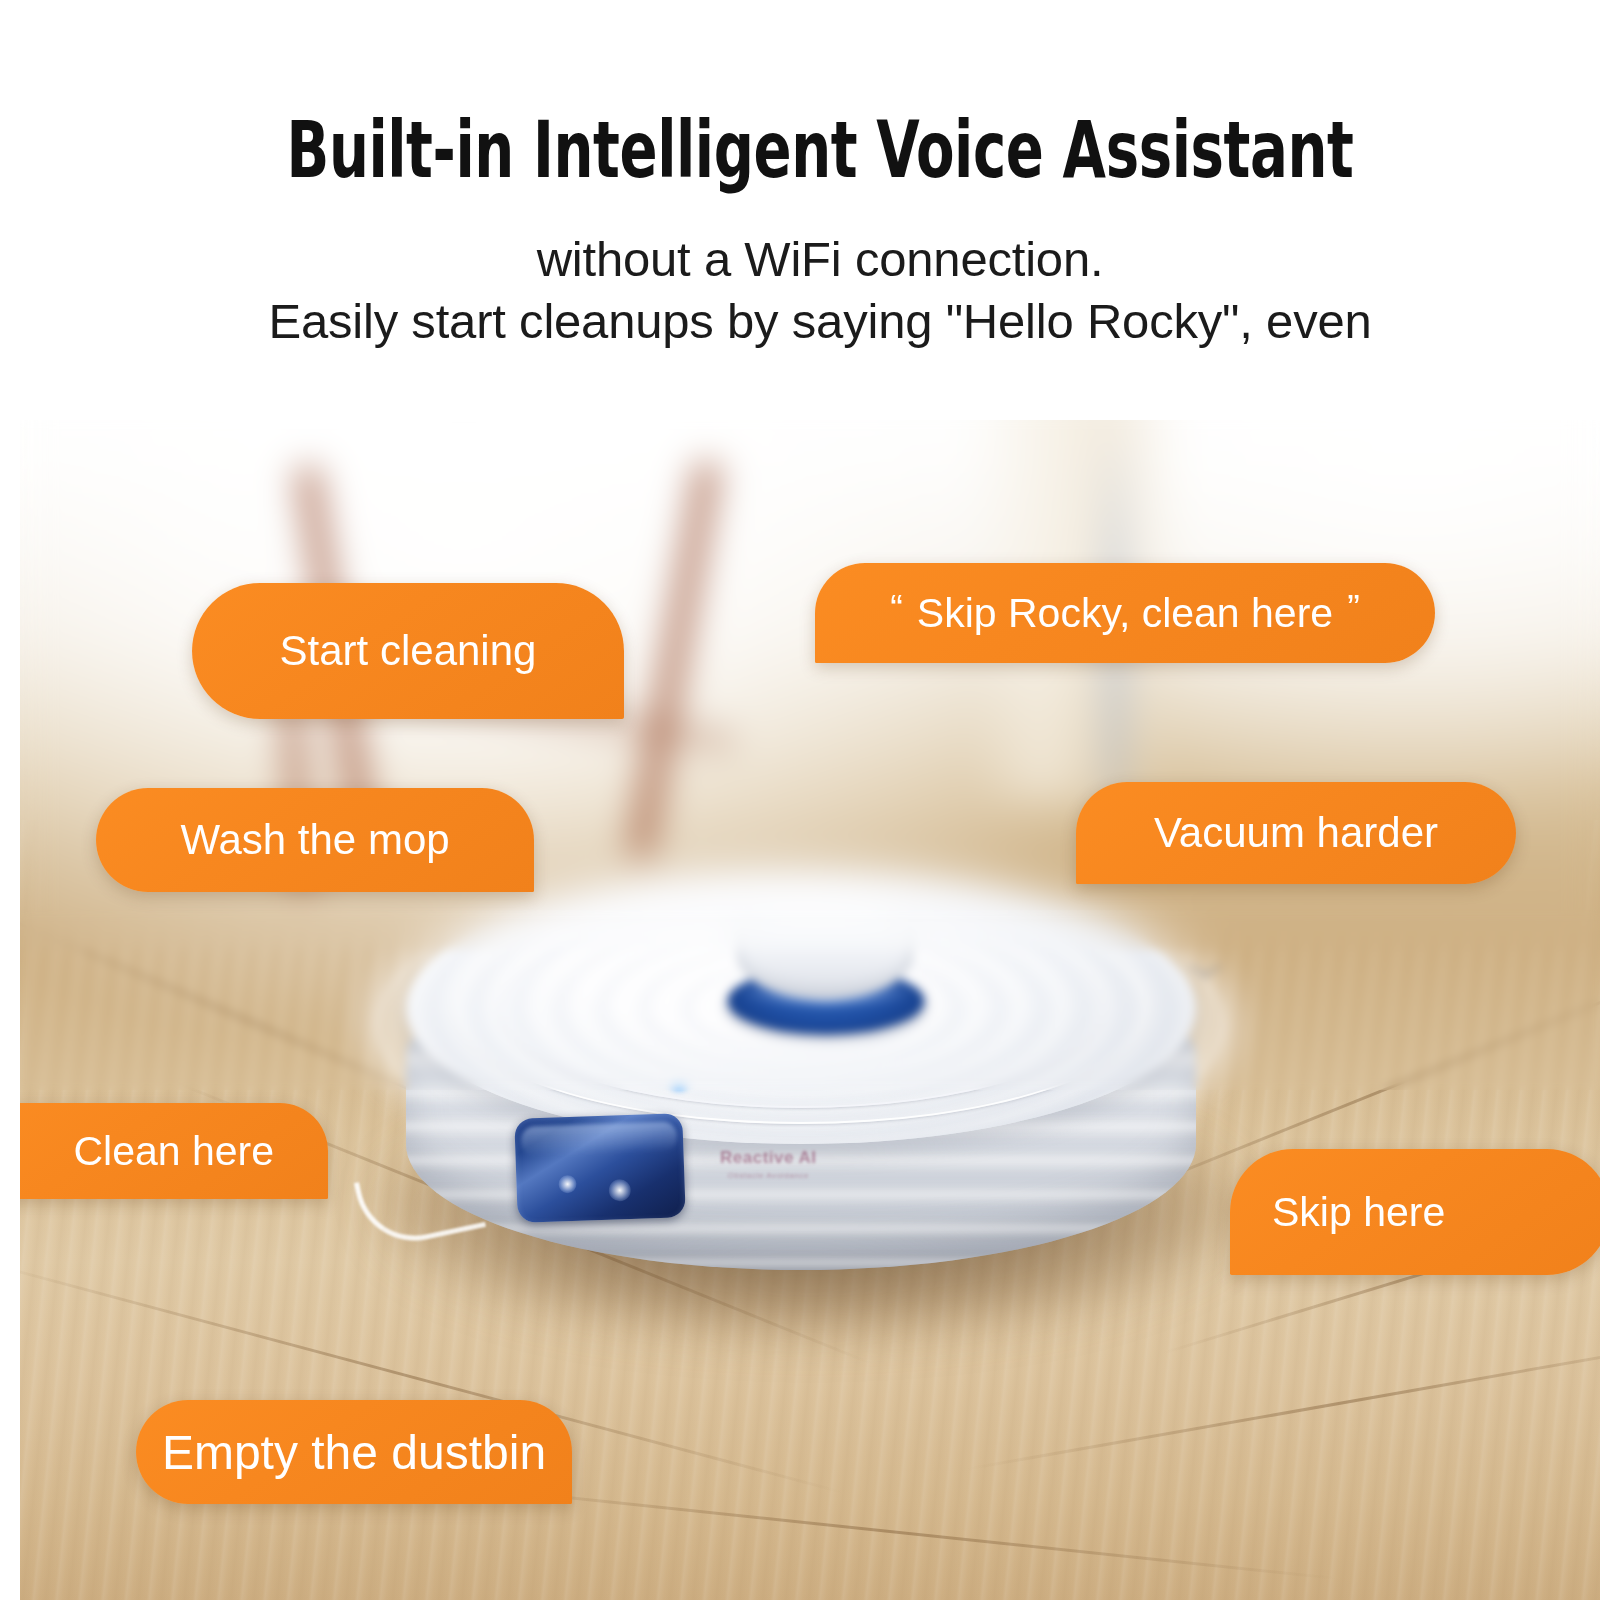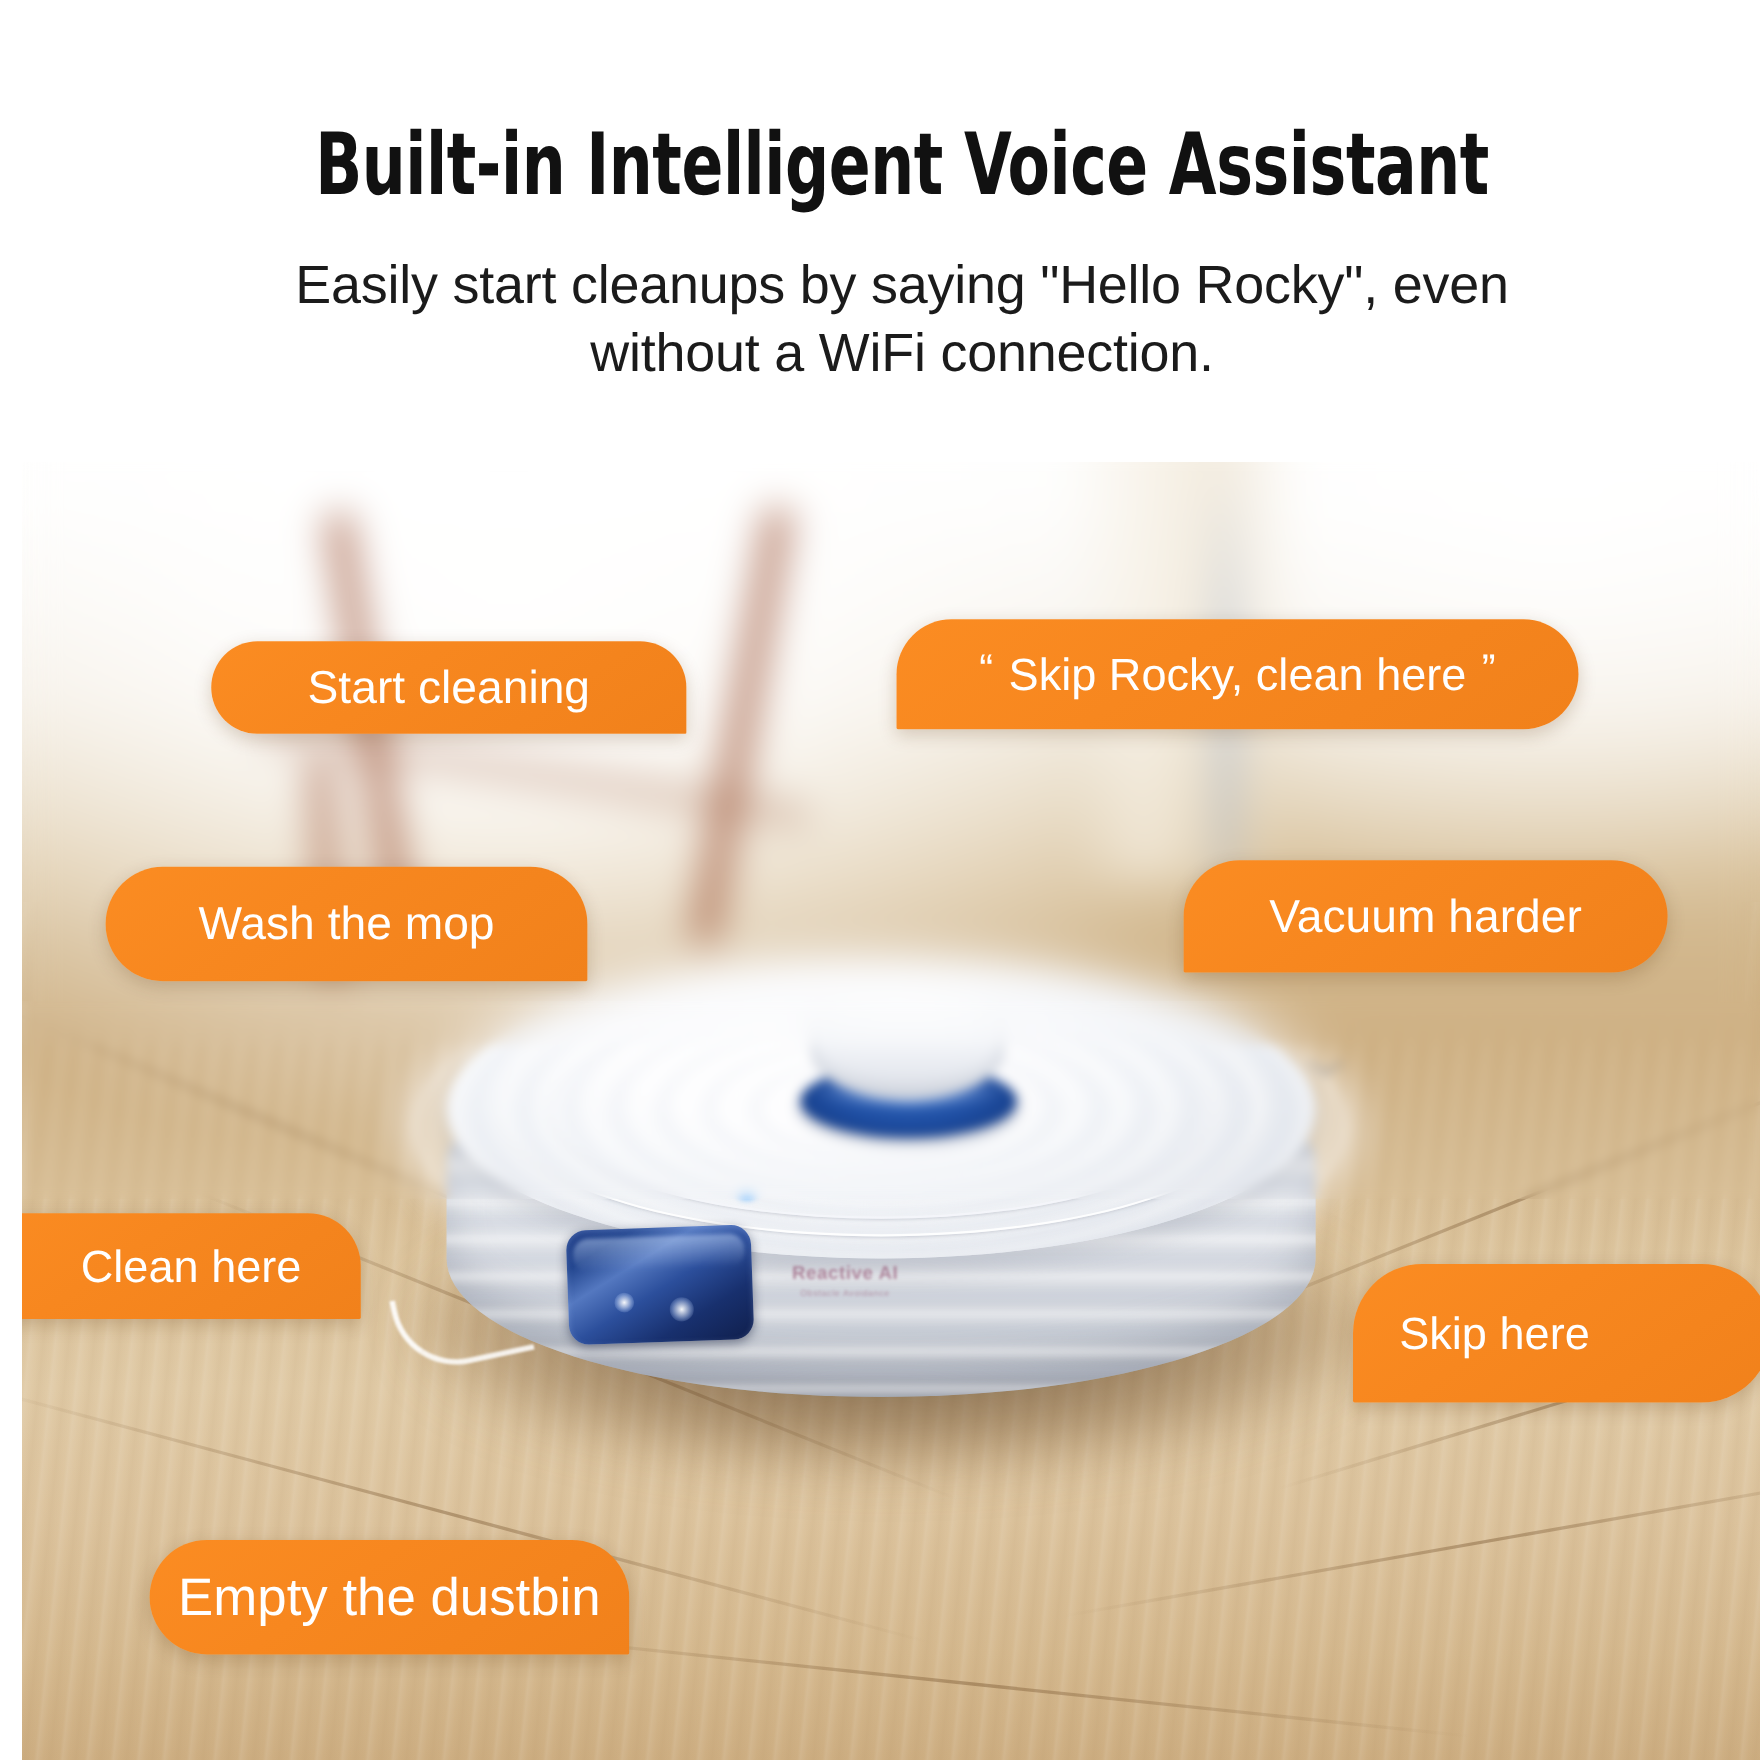--- a/index.html
+++ b/index.html
@@ -468,21 +468,21 @@
   .b-left {
     background: linear-gradient(145deg, #fb8c22 0%, #f7871f 40%, #f1811b 100%);
     border-radius: 999px 999px 26px 999px;
   }
   
   .b-right {
     background: linear-gradient(145deg, #fb8c22 0%, #f7871f 40%, #f1811b 100%);
     border-radius: 999px 999px 999px 26px;
   }
 
-  #bubble-start-cleaning   { left: 172px;  top: 583px;  width: 432px; height: 84px; font-size: 42px; }
+  #bubble-start-cleaning   { left: 172px;  top: 583px;  width: 432px; height: 136px; font-size: 42px; }
   #bubble-hello-rocky      { left: 795px;  top: 563px;  width: 620px; height: 100px; font-size: 41px; }
   #bubble-wash-mop         { left: 76px;   top: 788px;  width: 438px; height: 104px; font-size: 42px; }
   #bubble-vacuum-harder    { left: 1056px; top: 782px;  width: 440px; height: 102px; font-size: 42px; }
   #bubble-clean-here       { left: -52px;  top: 1103px; width: 360px; height: 96px;  font-size: 41px;
                              justify-content: flex-end; padding-right: 54px; }
   #bubble-skip-here        { left: 1210px; top: 1149px; width: 380px; height: 126px;  font-size: 41px;
                              justify-content: flex-start; padding-left: 42px; }
   #bubble-empty-dustbin    { left: 116px;  top: 1400px; width: 436px; height: 104px; font-size: 48px; }
   #bubble-clean-bedroom    { left: 1044px; top: 1404px; width: 496px; height: 102px; font-size: 42px; }
 
@@ -496,22 +496,22 @@
   .q-close { margin-left: 14px; }
 </style>
 </head>
 <body>
 
 <div id="page">
 
   <div class="header">
     <div class="headline">Built-in Intelligent Voice Assistant</div>
     <div class="subline">
+      <div>without a WiFi connection.</div>
       <div>Easily start cleanups by saying "Hello Rocky", even</div>
-      <div>without a WiFi connection.</div>
     </div>
   </div>
 
   <div class="scene">
     <div class="scene-base"></div>
     <div class="bloom"></div>
     <div class="bloom2"></div>
 
     <div class="leg leg-a"></div>
     <div class="leg leg-b"></div>

